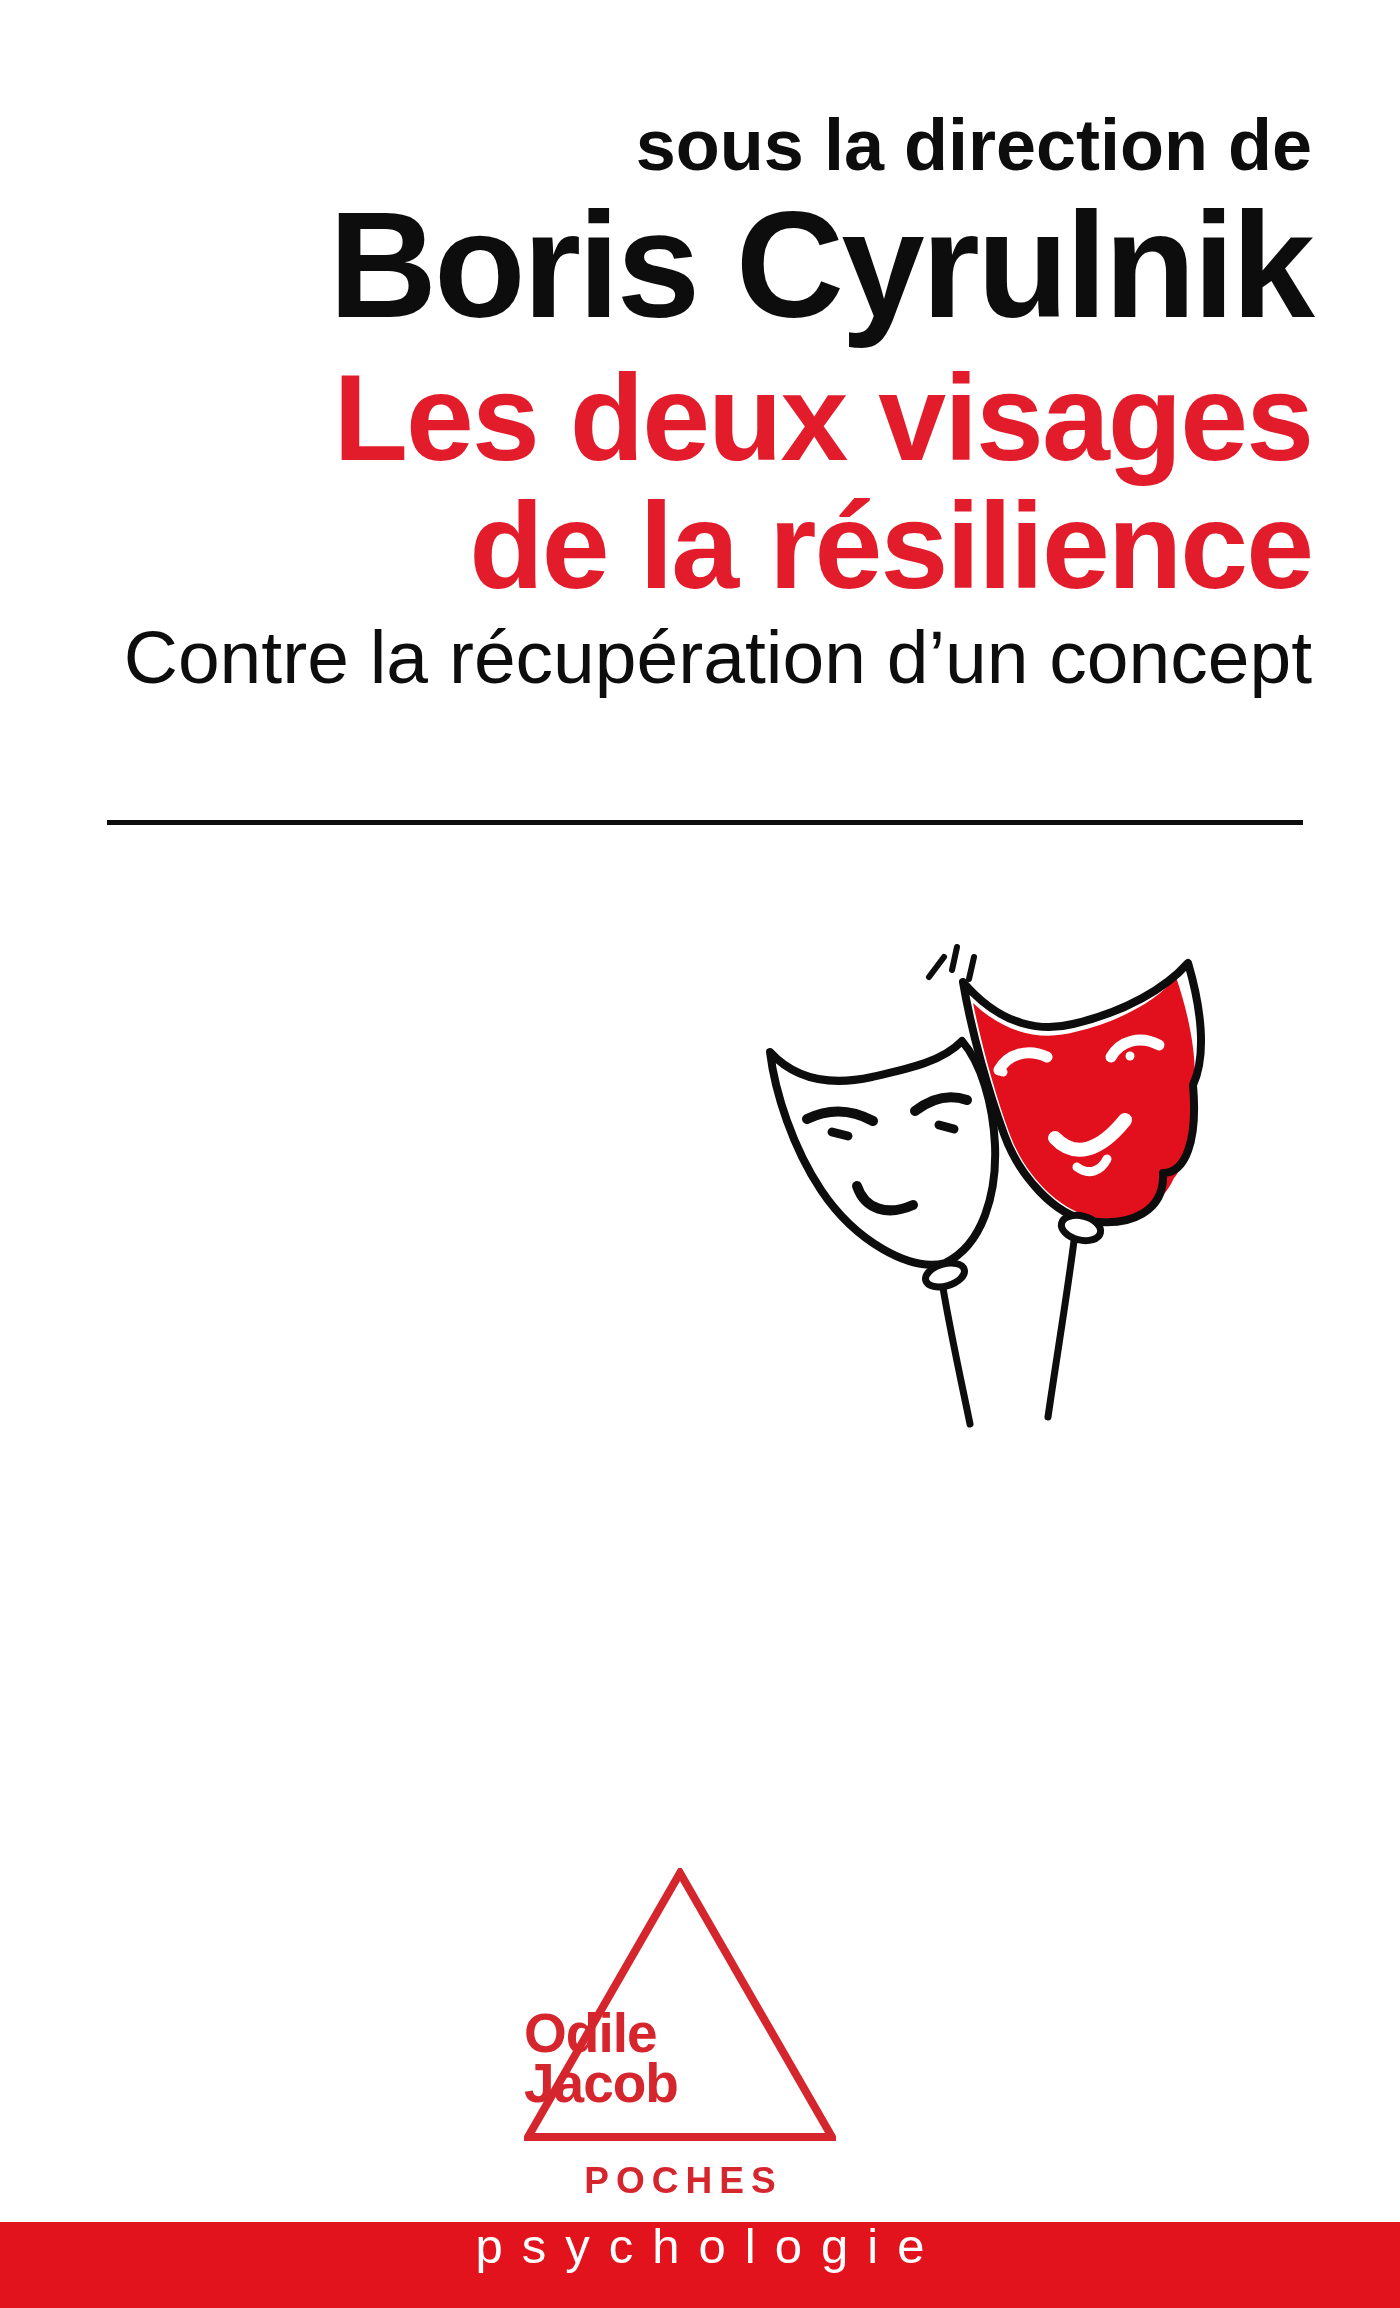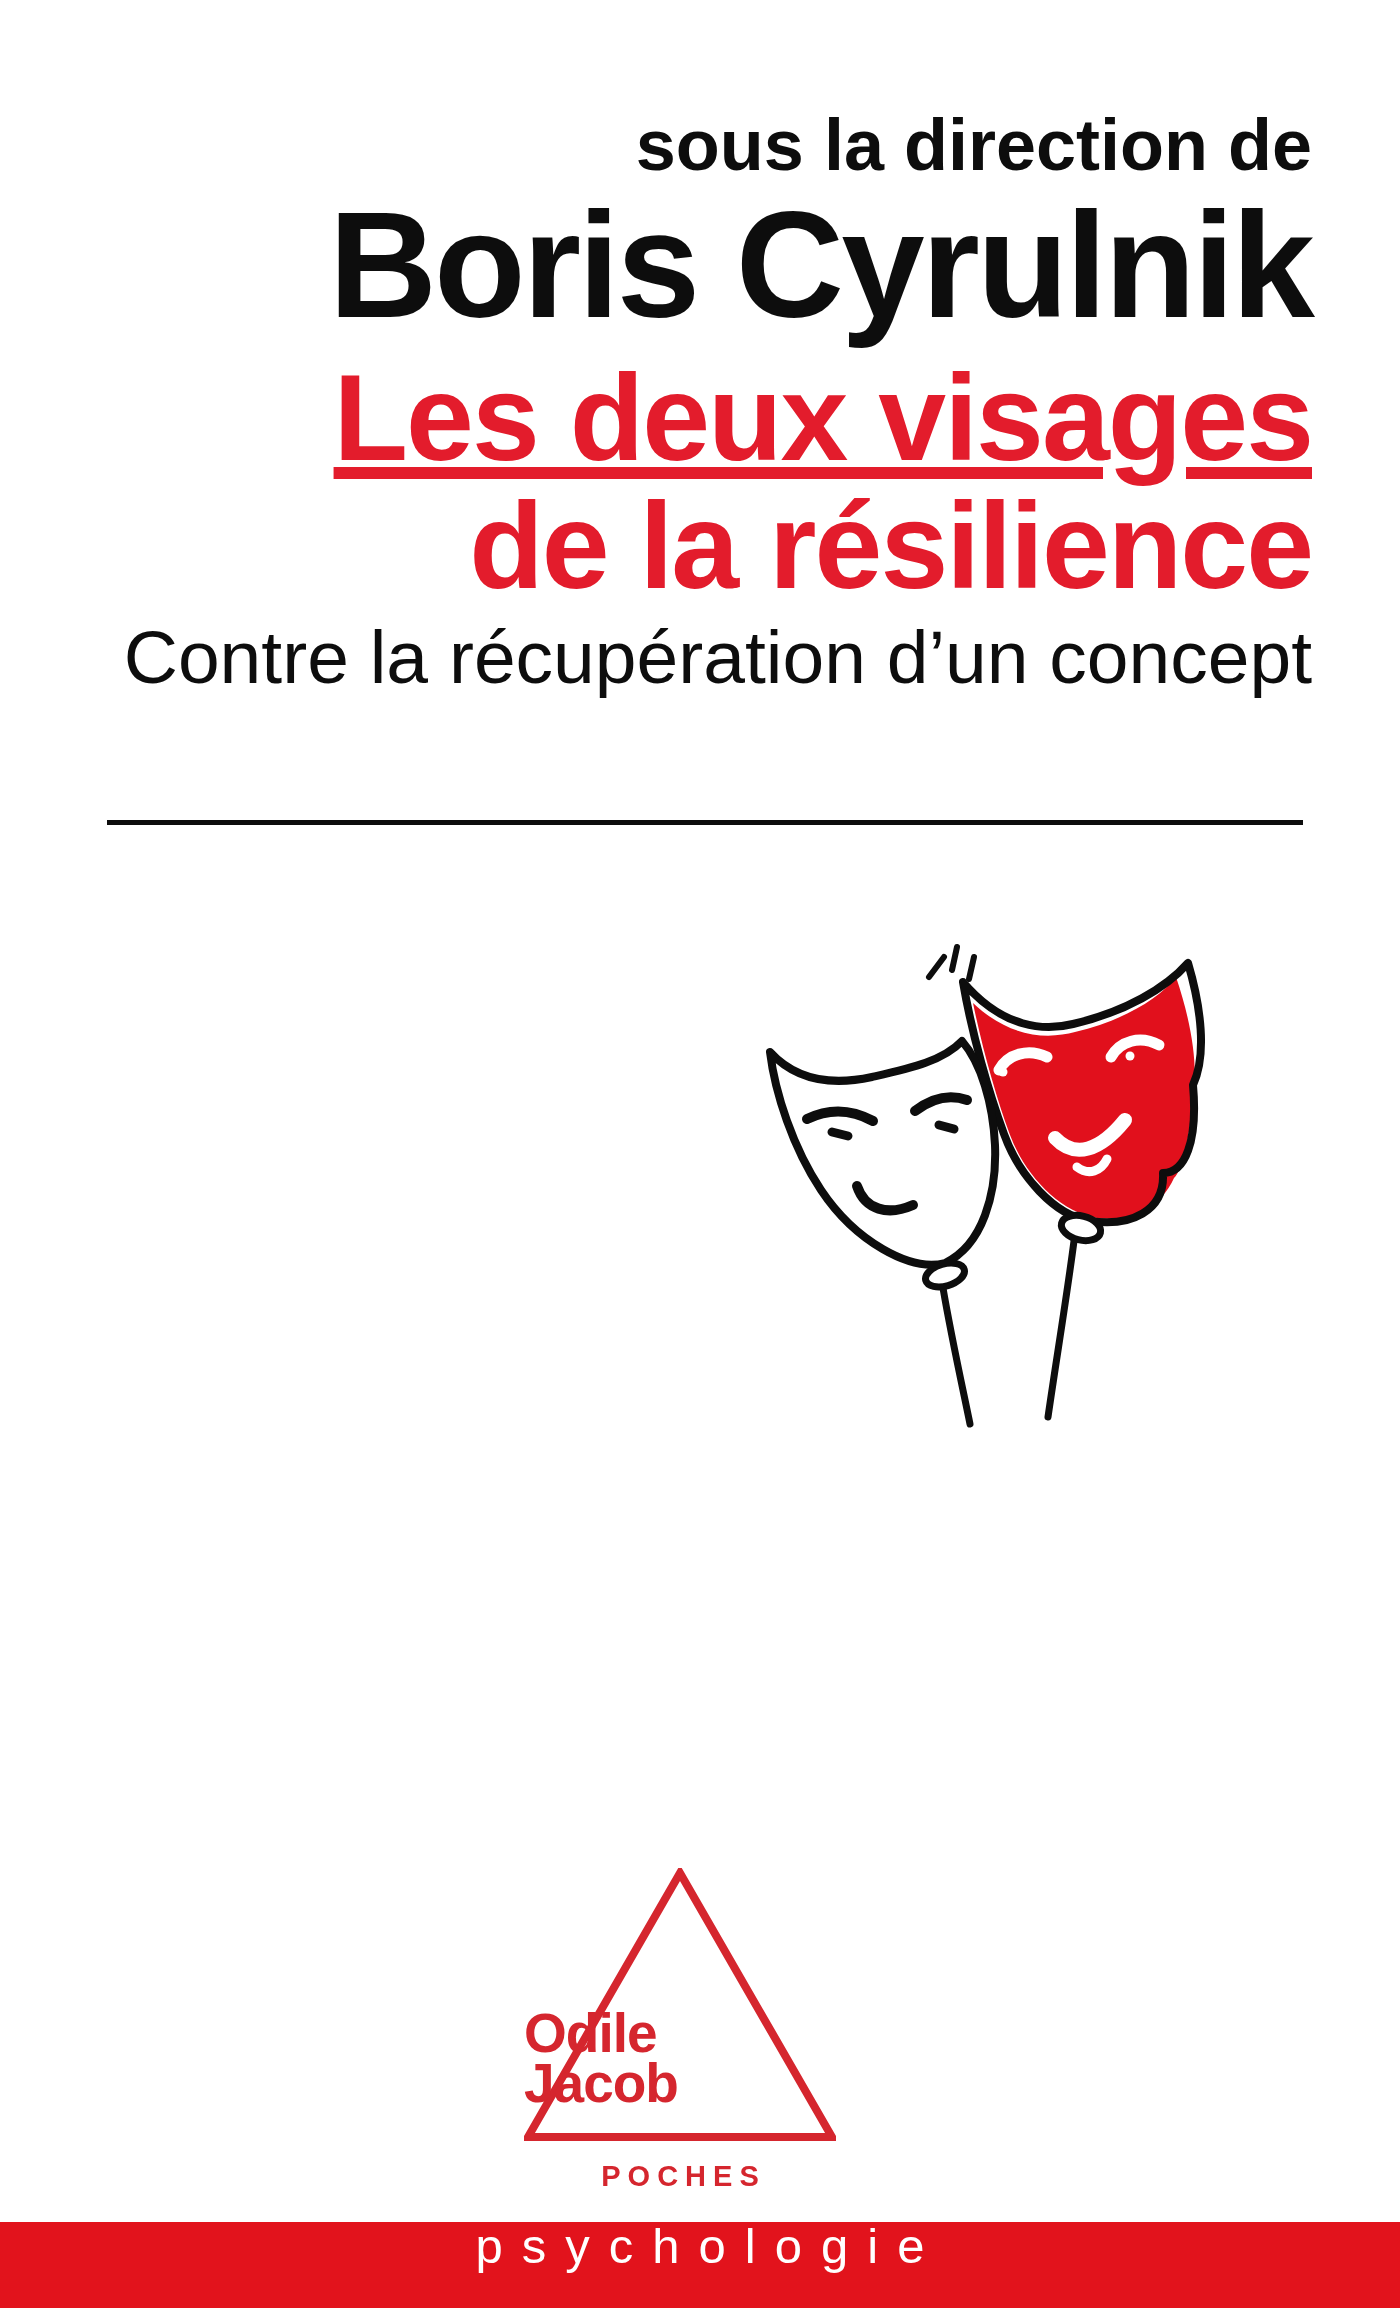--- a/index.html
+++ b/index.html
@@ -22,21 +22,21 @@
     letter-spacing:0px;
   }
   .author{
     font-size:150px;font-weight:700;line-height:1.02;
     letter-spacing:-3px;margin-top:4px;
   }
   .title-red{
     font-size:122px;font-weight:700;line-height:1.05;
     letter-spacing:-2px;color:var(--title-red,#e31c2c);
   }
-  .title-red.first{margin-top:12px;text-decoration:underline;}
+  .title-red.first{margin-top:12px;}
   .subtitle{
     font-size:75px;font-weight:400;line-height:1.15;
     letter-spacing:0px;margin-top:4px;
   }
   
   .rule{
     position:absolute;
     left:107px;top:820px;width:1196px;height:5px;
     background:var(--ink,#0d0d0d);
   }
@@ -53,21 +53,21 @@
   .logo-text{
     position:absolute;left:524px;top:2008px;width:312px;
     color:var(--logo-red,#d5262e);
     font-weight:700;font-size:55px;line-height:50px;
     letter-spacing:-1px;
   }
   .collection{
     position:absolute;left:524px;top:2160px;width:312px;
     text-align:center;
     color:var(--logo-red,#d5262e);
-    font-weight:700;font-size:29px;letter-spacing:7px;
+    font-weight:700;font-size:37px;letter-spacing:7px;
     text-indent:7px;
   }
   
   .category-bar{
     position:absolute;left:0;top:2222px;width:1400px;height:86px;
     background:var(--bar-red,#e2131c);
     display:flex;align-items:flex-start;justify-content:center;
   }
   .category-bar span{
     color:#ffffff;font-size:49px;font-weight:400;

